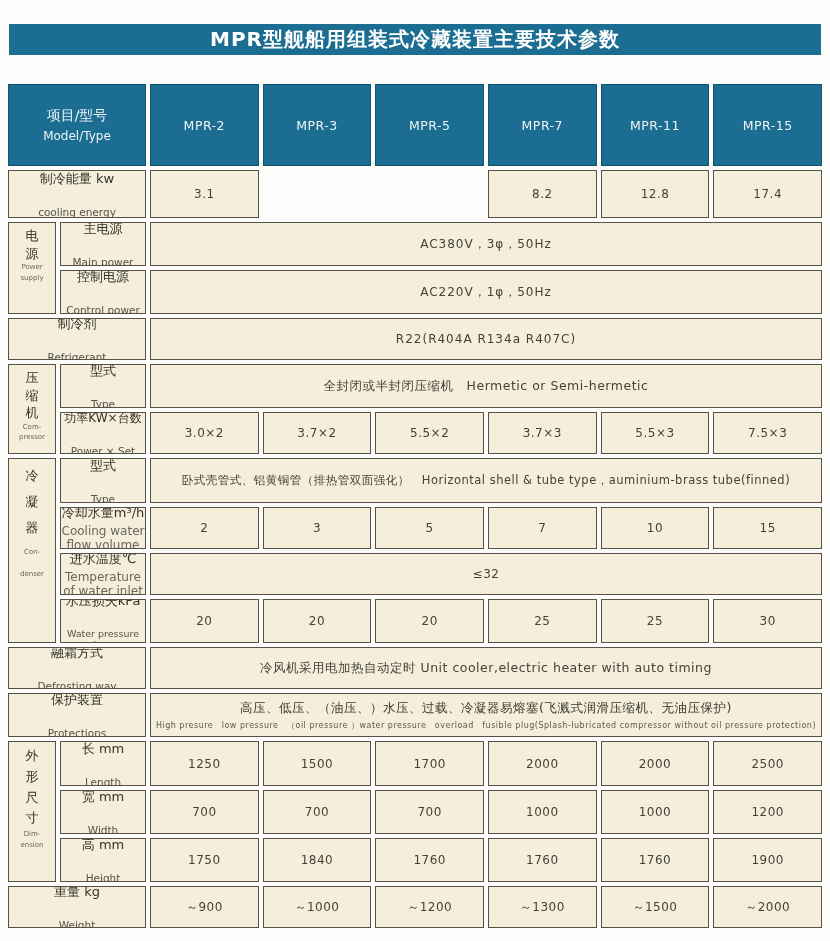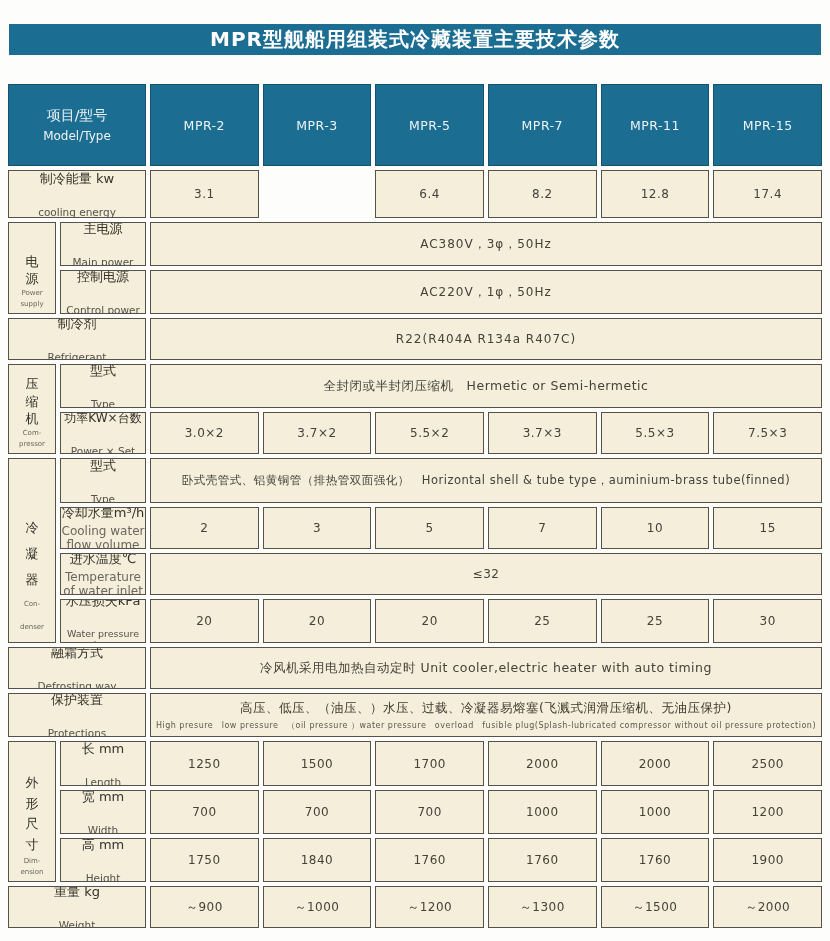--- a/index.html
+++ b/index.html
@@ -45,21 +45,21 @@
   .hd .en{font-size:12px;}
   .hd.model{font-size:12.5px;letter-spacing:.5px;}
   .lbl .zh{font-size:13px;color:#34322a;}
   .lbl .en{font-size:10.5px;color:#55524a;margin-top:18px;}
   .lbl .en-xs{font-size:12px;color:#6a675e;margin-top:2px;}
   .val{font-size:12px;color:#45423a;letter-spacing:.5px;}
   .val.wide{letter-spacing:1px;}
   .val .line-zh{font-size:12.5px;color:#3c392f;}
   .val .line-en{font-size:8px;color:#5c594f;margin-top:3px;}
   
-  .grp{justify-content:flex-end;padding:4px 0;}
+  .grp{justify-content:flex-start;padding:4px 0;}
   .grp .vzh{
     width:1.1em;font-size:13px;line-height:1.35;color:#34322a;
     word-break:break-all;text-align:center;
   }
   .grp .ven{font-size:7px;color:#6a675e;line-height:1.5;}
 </style>
 </head>
 <body>
 
 <div class="page">
@@ -79,21 +79,20 @@
     <div class="cell hd model" style="grid-area:1/5">MPR-5</div>
     <div class="cell hd model" style="grid-area:1/6">MPR-7</div>
     <div class="cell hd model" style="grid-area:1/7">MPR-11</div>
     <div class="cell hd model" style="grid-area:1/8">MPR-15</div>
 
     <div class="cell lbl" style="grid-area:2/1/3/3">
       <span class="zh">制冷能量 kw</span>
       <span class="en">cooling energy</span>
     </div>
     <div class="cell val" style="grid-area:2/3">3.1</div>
-    <div class="cell val" style="grid-area:2/5">6.4</div>
     <div class="cell val" style="grid-area:2/6">8.2</div>
     <div class="cell val" style="grid-area:2/7">12.8</div>
     <div class="cell val" style="grid-area:2/8">17.4</div>
 
     <div class="cell grp" style="grid-area:3/1/5/2">
       <span class="vzh">电源</span>
       <span class="ven"><span>Power</span><br><span>supply</span></span>
     </div>
 
     <div class="cell lbl" style="grid-area:3/2">

